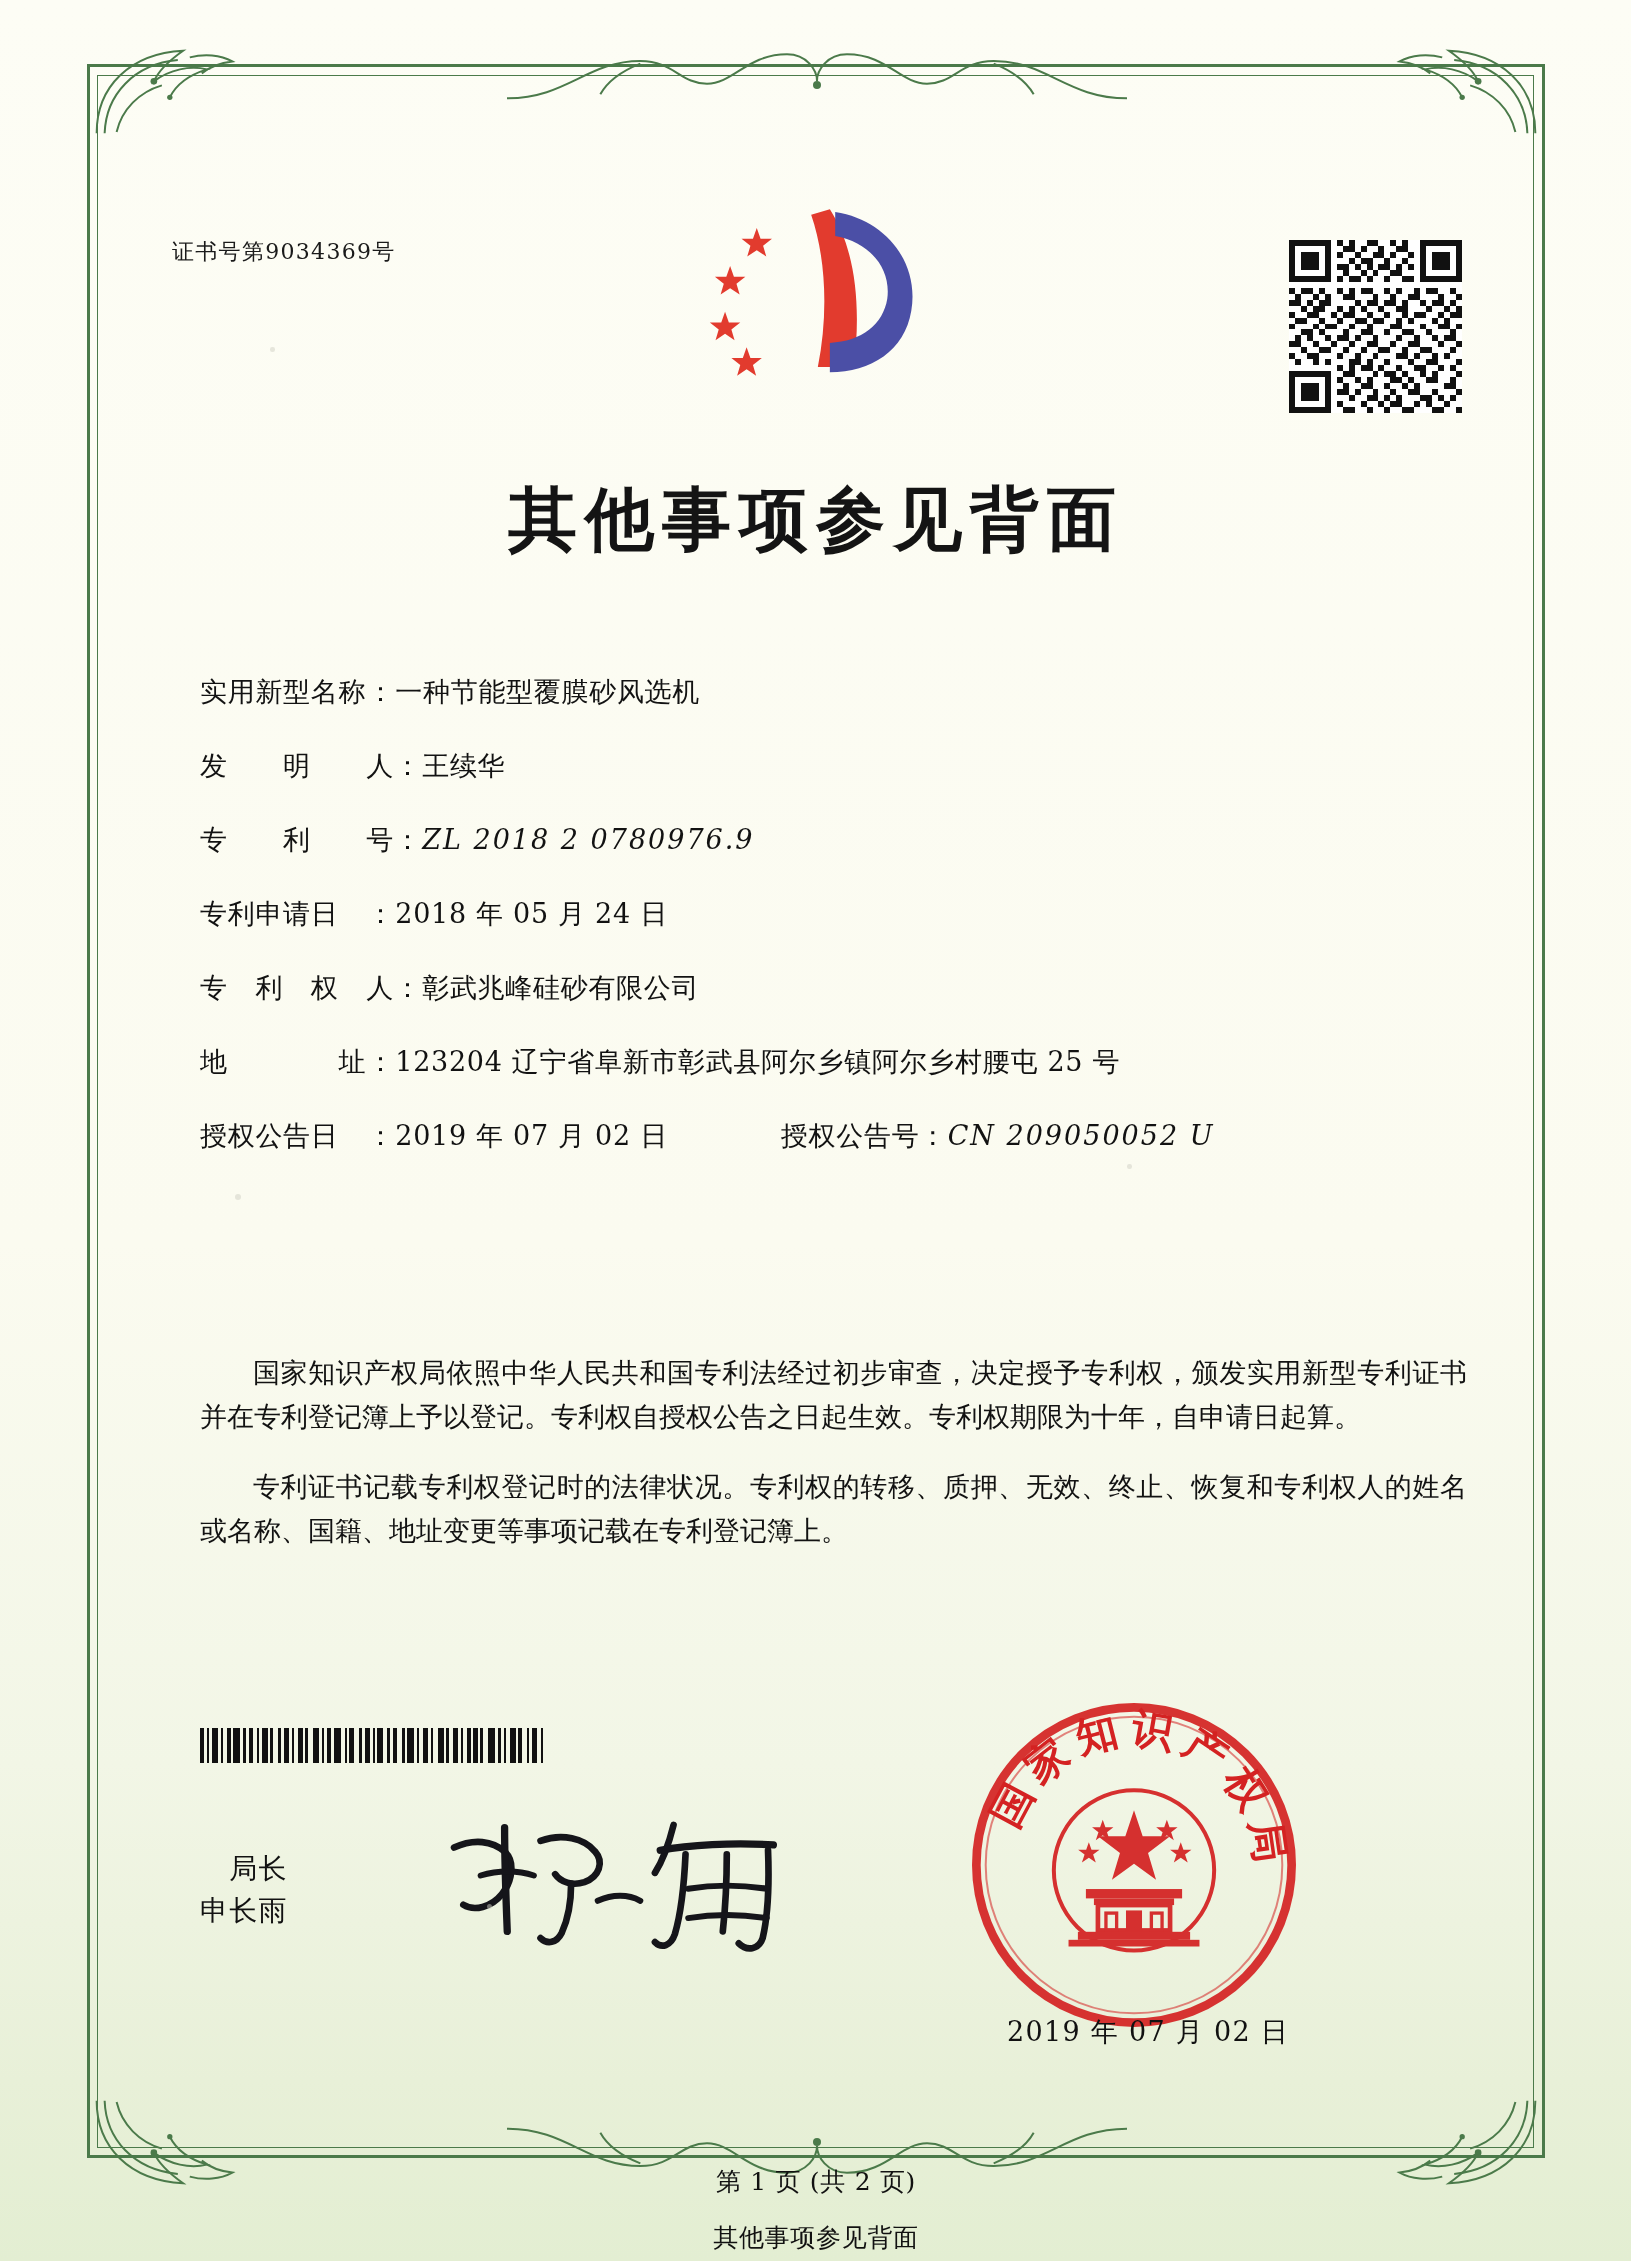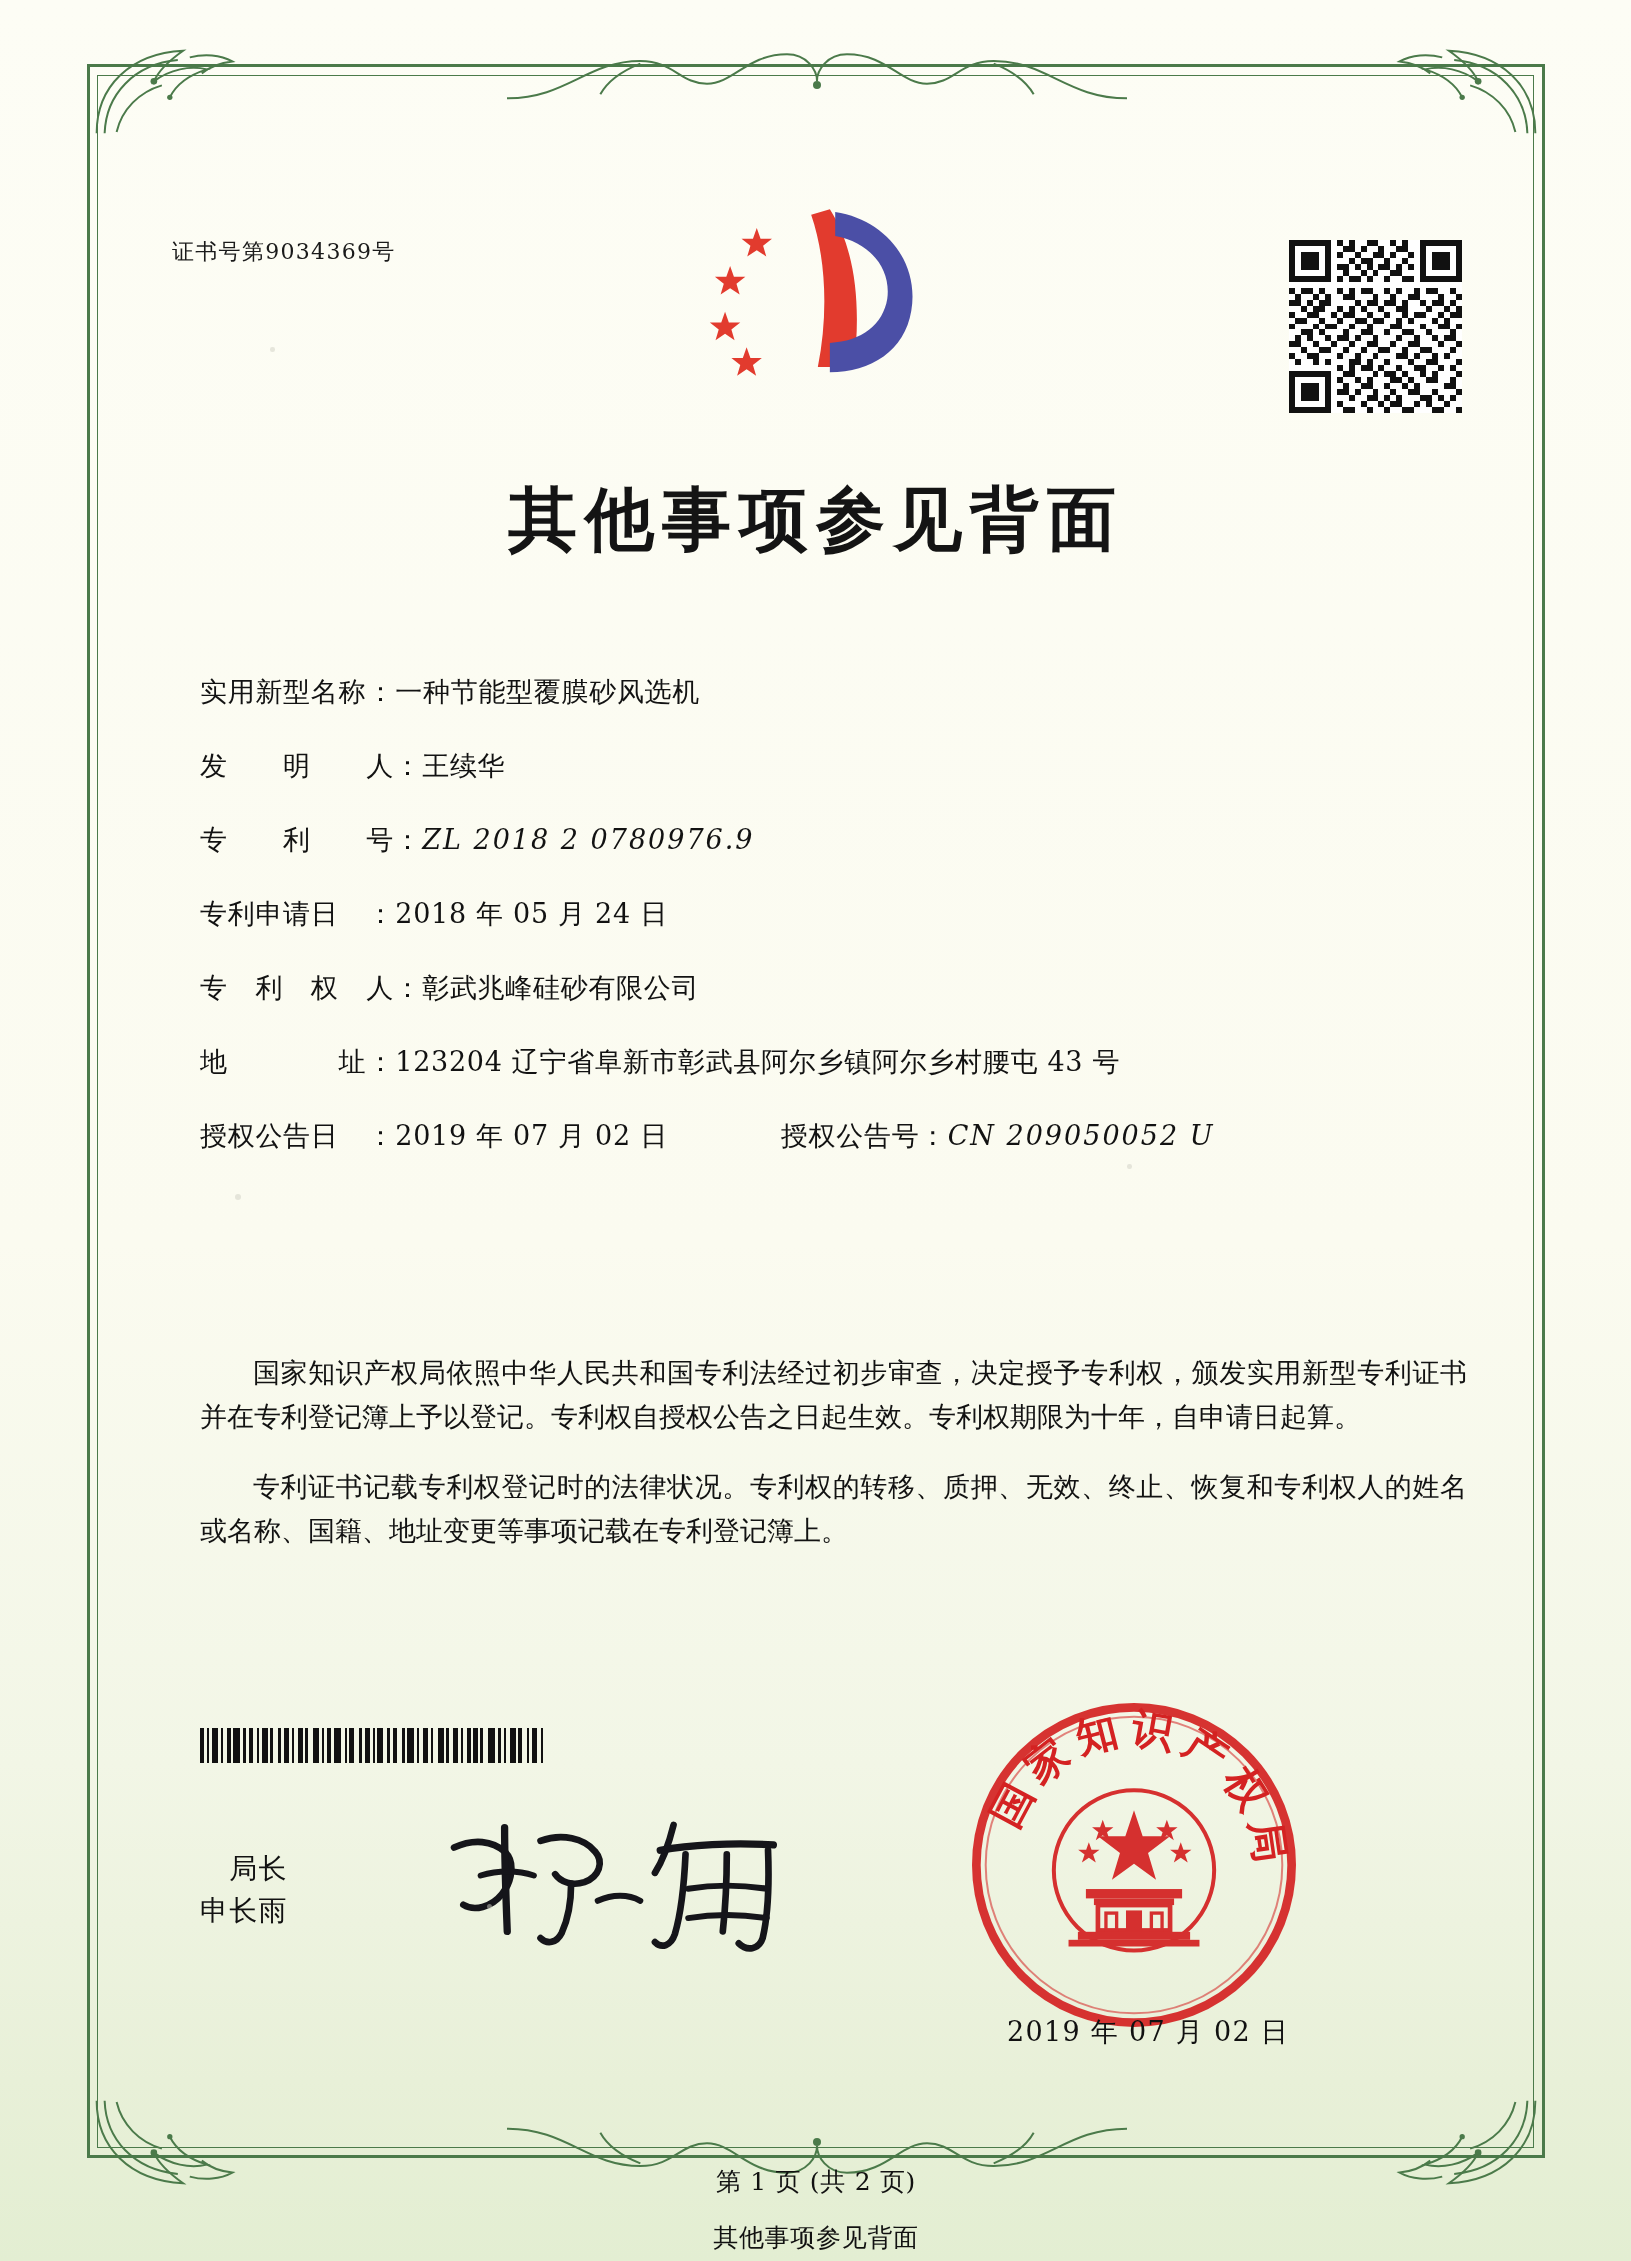--- a/index.html
+++ b/index.html
@@ -568,21 +568,21 @@
 
     <div class="field-row">
       <span class="field-label">专　利　权　人</span>
       <span class="field-colon">：</span>
       <span class="field-value">彰武兆峰硅砂有限公司</span>
     </div>
 
     <div class="field-row">
       <span class="field-label">地　　　　址</span>
       <span class="field-colon">：</span>
-      <span class="field-value">123204 辽宁省阜新市彰武县阿尔乡镇阿尔乡村腰屯 43 号</span>
+      <span class="field-value">123204 辽宁省阜新市彰武县阿尔乡镇阿尔乡村腰屯 25 号</span>
     </div>
 
     <div class="field-row two-col">
       <span class="field-label">授权公告日</span>
       <span class="field-colon">：</span>
       <span class="field-value">2019 年 07 月 02 日</span>
       <span class="field-second">
         <span class="field-label">授权公告号</span>
         <span class="field-colon">：</span>
         <span class="field-value mono-ish">CN 209050052 U</span>

